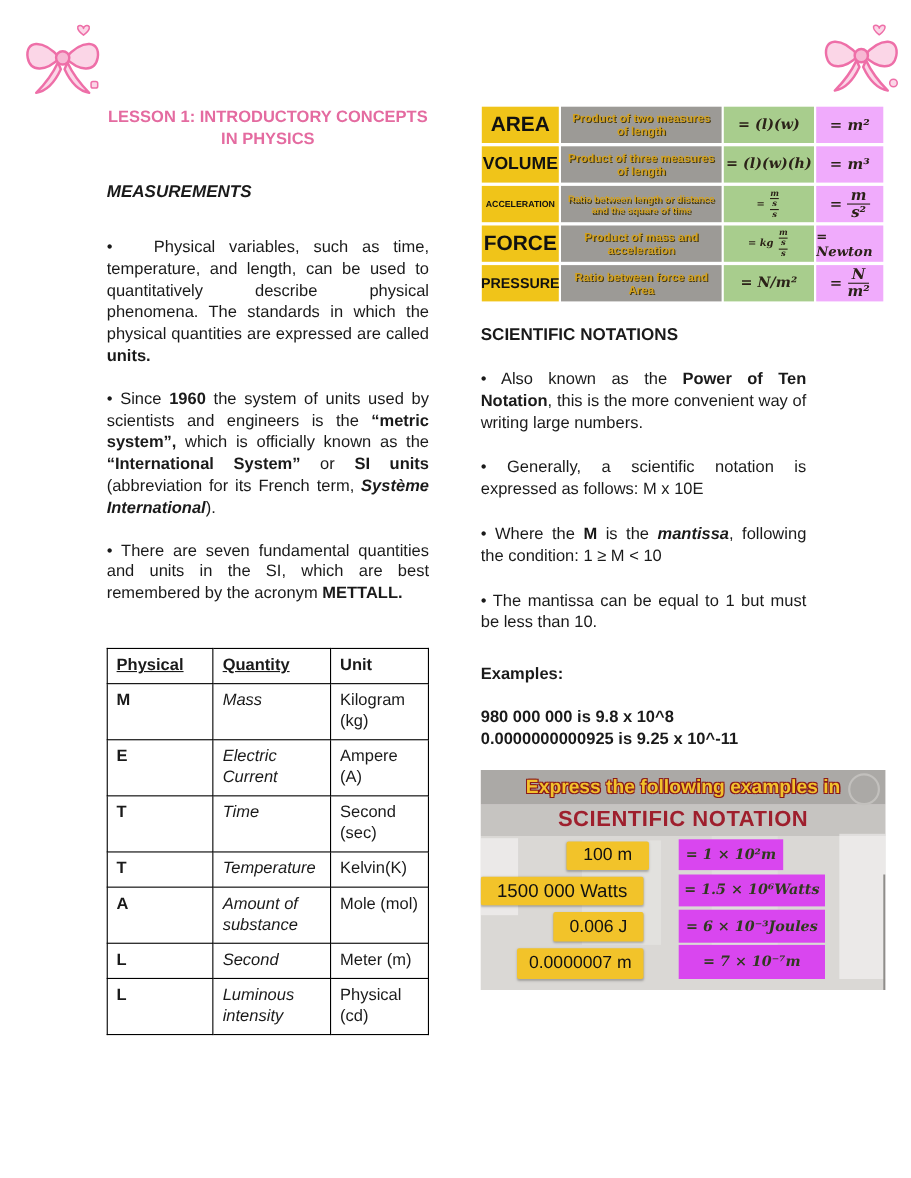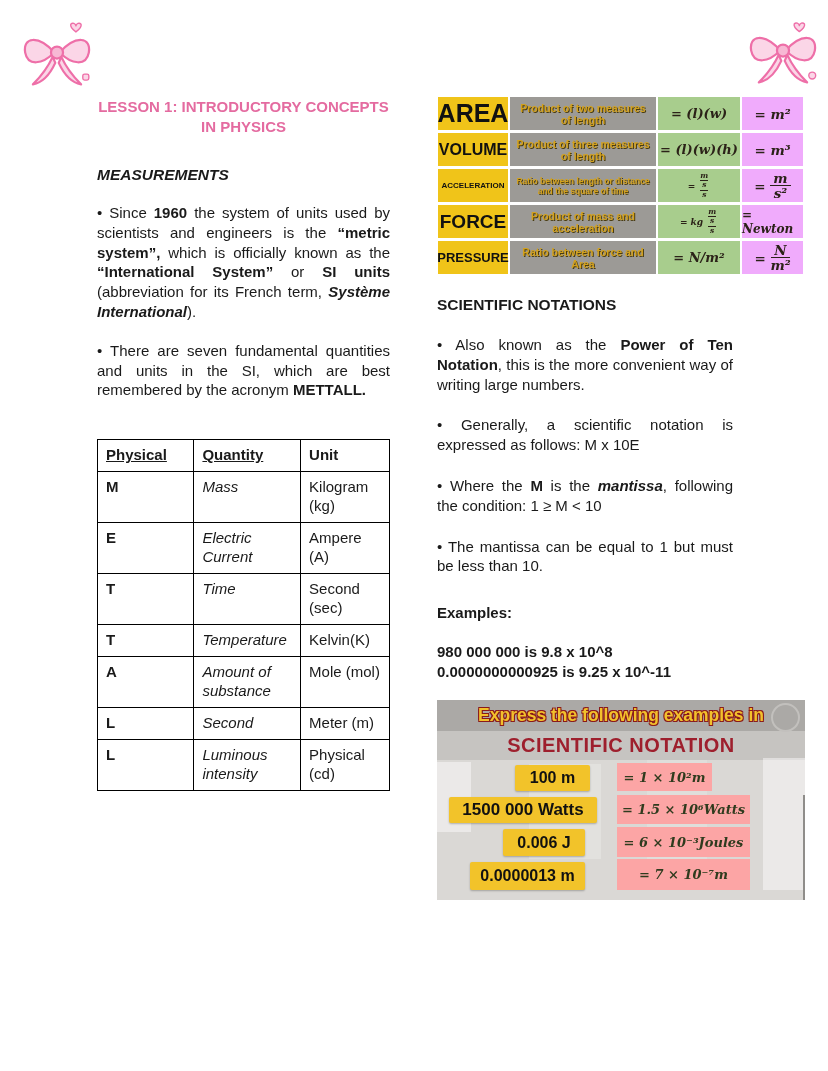--- a/index.html
+++ b/index.html
@@ -33,21 +33,21 @@
   .u-row{display:flex;gap:2px;min-height:33px;}
   .u-label{width:70px;background:#f0c419;color:#111;font-weight:bold;display:flex;
       align-items:center;justify-content:center;text-align:center;}
   .u-desc{width:146px;background:#9c9a96;color:#d3a11d;font-weight:bold;font-size:10.5px;
       line-height:12px;display:flex;align-items:center;justify-content:center;text-align:center;
       text-shadow:1px 1px 0 #4a3c10;padding:2px 6px;box-sizing:border-box;}
   .u-formula{width:82px;background:#a8cd8d;display:flex;align-items:center;justify-content:center;
       font-family:"DejaVu Serif",serif;font-style:italic;font-weight:bold;font-size:13px;color:#2b2218;}
   .u-unit{width:61px;background:#f0abfc;display:flex;align-items:center;justify-content:center;
       font-family:"DejaVu Serif",serif;font-style:italic;font-weight:bold;font-size:13.5px;color:#2b2218;}
-  .u-row.r1 .u-label{font-size:25px;}
+  .u-row.r1 .u-label{font-size:19px;}
   .u-row.r2 .u-label{font-size:16px;}
   .u-row.r3 .u-label{font-size:8px;}
   .u-row.r4 .u-label{font-size:19px;}
   .u-row.r5 .u-label{font-size:13px;}
   .u-row.r3 .u-desc{font-size:8.5px;line-height:10px;}
   .frac{display:inline-flex;flex-direction:column;align-items:center;line-height:1.05;}
   .frac .num{border-bottom:1.3px solid currentColor;padding:0 3px;}
   .frac3{display:inline-flex;flex-direction:column;align-items:center;font-size:7.5px;line-height:1.1;margin-left:3px;}
   .frac3 span{padding:0 2px;}
   .frac3 span + span{border-top:1px solid currentColor;}
@@ -66,26 +66,26 @@
       background:#dad8d5;overflow:hidden;}
   .ni-header1{position:relative;height:31px;background:#aba9a6;display:flex;align-items:center;
       justify-content:center;}
   .ni-header1 .t{color:#f2c12c;font-weight:bold;font-size:17.5px;
       text-shadow:1px 1px 0 #8a1a1a,-1px -1px 0 #8a1a1a,1px -1px 0 #8a1a1a,-1px 1px 0 #8a1a1a;}
   .ni-circle{position:absolute;right:5px;top:3px;width:25px;height:25px;border-radius:50%;
       border:2px solid #c2c0bd;}
   .ni-header2{height:29px;background:#c6c4c1;display:flex;align-items:center;justify-content:center;}
   .ni-header2 .t{color:#9e1f2d;font-weight:bold;font-size:20px;letter-spacing:.5px;}
   .ni-bg-block{position:absolute;background:rgba(255,255,255,.45);}
-  .ybox{position:absolute;background:#f2c32a;border-radius:2px;color:#111;font-weight:bold;
+  .ybox{position:absolute;background:#f2c32a;border-radius:2px;color:#111;font-weight:normal;
       display:flex;align-items:center;justify-content:center;box-shadow:0 1px 2px rgba(0,0,0,.25);}
-  .gbox{position:absolute;background:#fca5a5;color:#2f3b1e;font-family:"DejaVu Serif",serif;
+  .gbox{position:absolute;background:#d946ef;color:#2f3b1e;font-family:"DejaVu Serif",serif;
       font-style:italic;font-weight:bold;display:flex;align-items:center;justify-content:center;}
   .ybox.y1{left:78px;top:65px;width:75px;height:26px;font-size:16px;}
-  .ybox.y2{left:12px;top:97px;width:148px;height:26px;font-size:17px;}
+  .ybox.y2{left:0px;top:97px;width:148px;height:26px;font-size:17px;}
   .ybox.y3{left:66px;top:129px;width:82px;height:27px;font-size:16px;}
   .ybox.y4{left:33px;top:162px;width:115px;height:28px;font-size:16px;}
   .gbox.g1{left:180px;top:63px;width:95px;height:28px;font-size:13px;}
   .gbox.g2{left:180px;top:95px;width:133px;height:29px;font-size:13px;}
   .gbox.g3{left:180px;top:127px;width:133px;height:30px;font-size:13px;}
   .gbox.g4{left:180px;top:159px;width:133px;height:31px;font-size:13px;}
   .ni-edge{position:absolute;right:0;top:95px;width:2px;height:105px;background:#8f8d8a;}
 </style>
 </head>
 <body>
@@ -116,20 +116,21 @@
   </svg>
 
   <div class="left-col">
     <div class="lesson-title">
       <div>LESSON 1: INTRODUCTORY CONCEPTS</div>
       <div>IN PHYSICS</div>
     </div>
 
     <div class="measurements">MEASUREMENTS</div>
 
+    <div class="para first"><span>•&nbsp;&nbsp; Physical variables, such as time, temperature, and length, can be used to quantitatively describe physical phenomena. The standards in which the physical quantities are expressed are called </span><span style="font-weight: bold;">units.</span></div>
     <div class="para"><span>• Since </span><span style="font-weight: bold;">1960</span><span> the system of units used by scientists and engineers is the </span><span style="font-weight: bold;">“metric system”,</span><span> which is officially known as the </span><span style="font-weight: bold;">“International System”</span><span> or </span><span style="font-weight: bold;">SI units</span><span> (abbreviation for its French term, </span><span style="font-weight: bold; font-style: italic;">Système International</span><span>).</span></div>
     <div class="para"><span>• There are seven fundamental quantities and units in the SI, which are best remembered by the acronym </span><span style="font-weight: bold;">METTALL.</span></div>
 
     <table class="mettall">
       <tbody>
           <tr>
         <th><span class="hdr-u">Physical</span></th>
         <th><span class="hdr-u">Quantity</span></th>
         <th><span>Unit</span></th>
       </tr>
@@ -261,17 +262,17 @@
     <div class="ni-bg-block" style="left:210px;top:60px;width:60px;height:120px;opacity:.35;"></div>
     <div class="ni-bg-block" style="left:326px;top:58px;width:42px;height:132px;"></div>
     <div class="ni-edge"></div>
 
     <div class="ybox y1">100 m</div>
     <div class="gbox g1">= 1 × 10²m</div>
     <div class="ybox y2">1500 000 Watts</div>
     <div class="gbox g2">= 1.5 × 10⁶Watts</div>
     <div class="ybox y3">0.006 J</div>
     <div class="gbox g3">= 6 × 10⁻³Joules</div>
-    <div class="ybox y4">0.0000013 m</div>
+    <div class="ybox y4">0.0000007 m</div>
     <div class="gbox g4">= 7 × 10⁻⁷m</div>
   </div>
 
 </div>
 
 </body></html>

